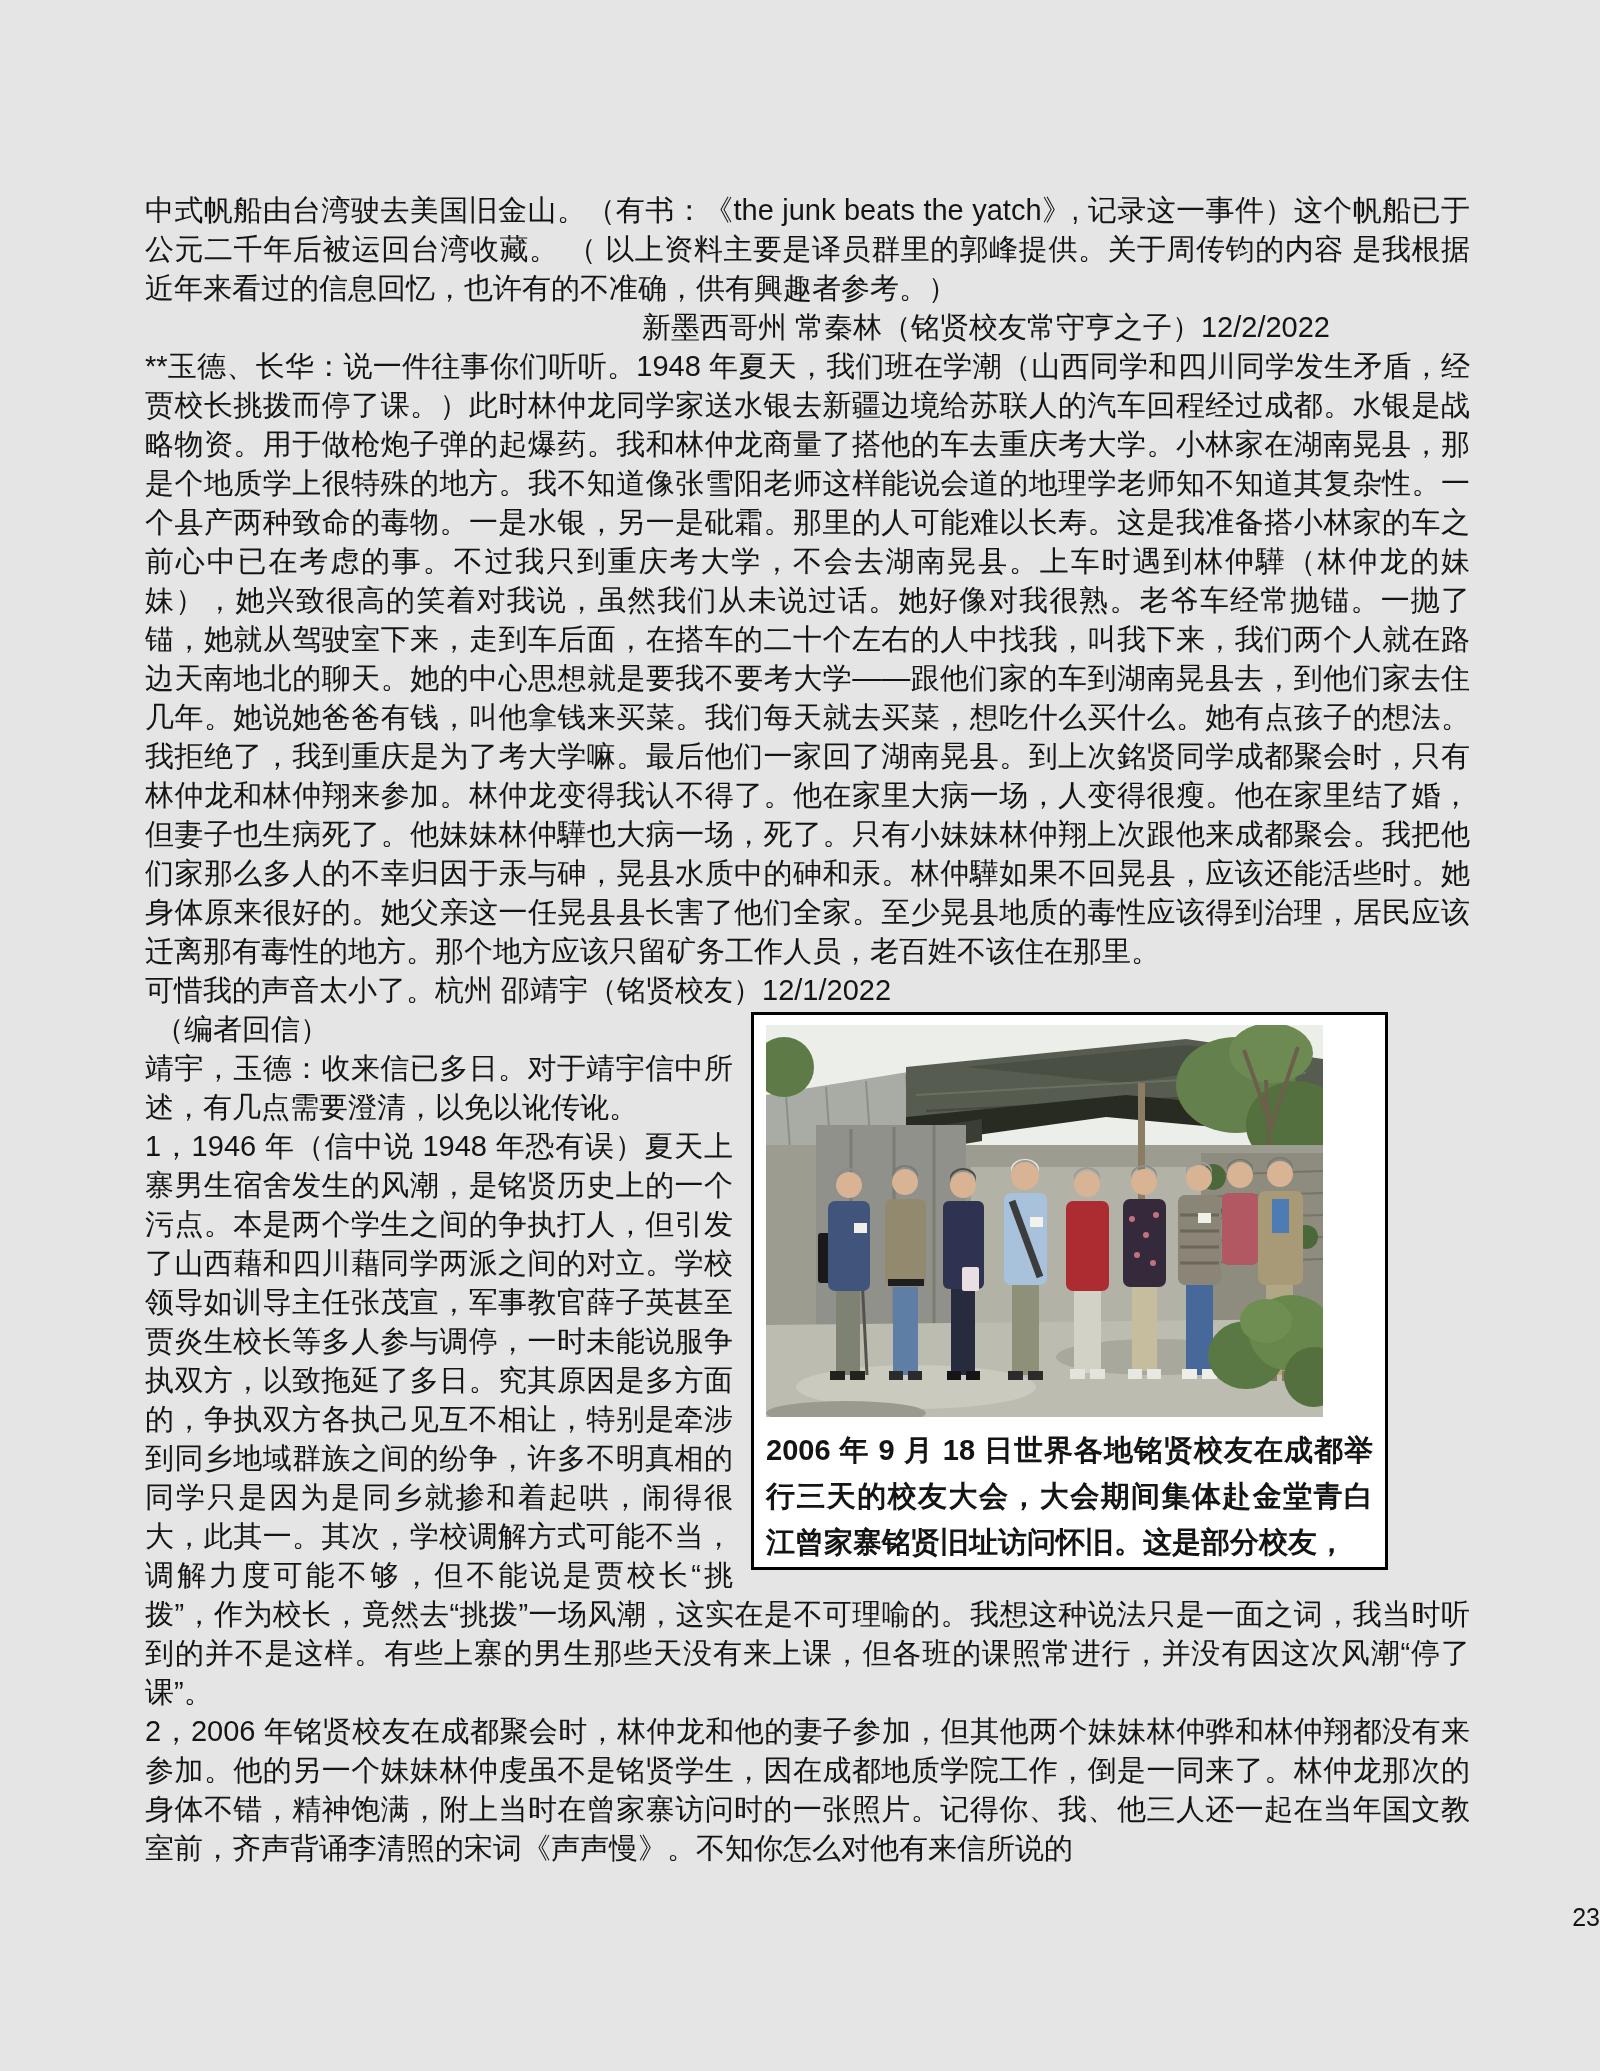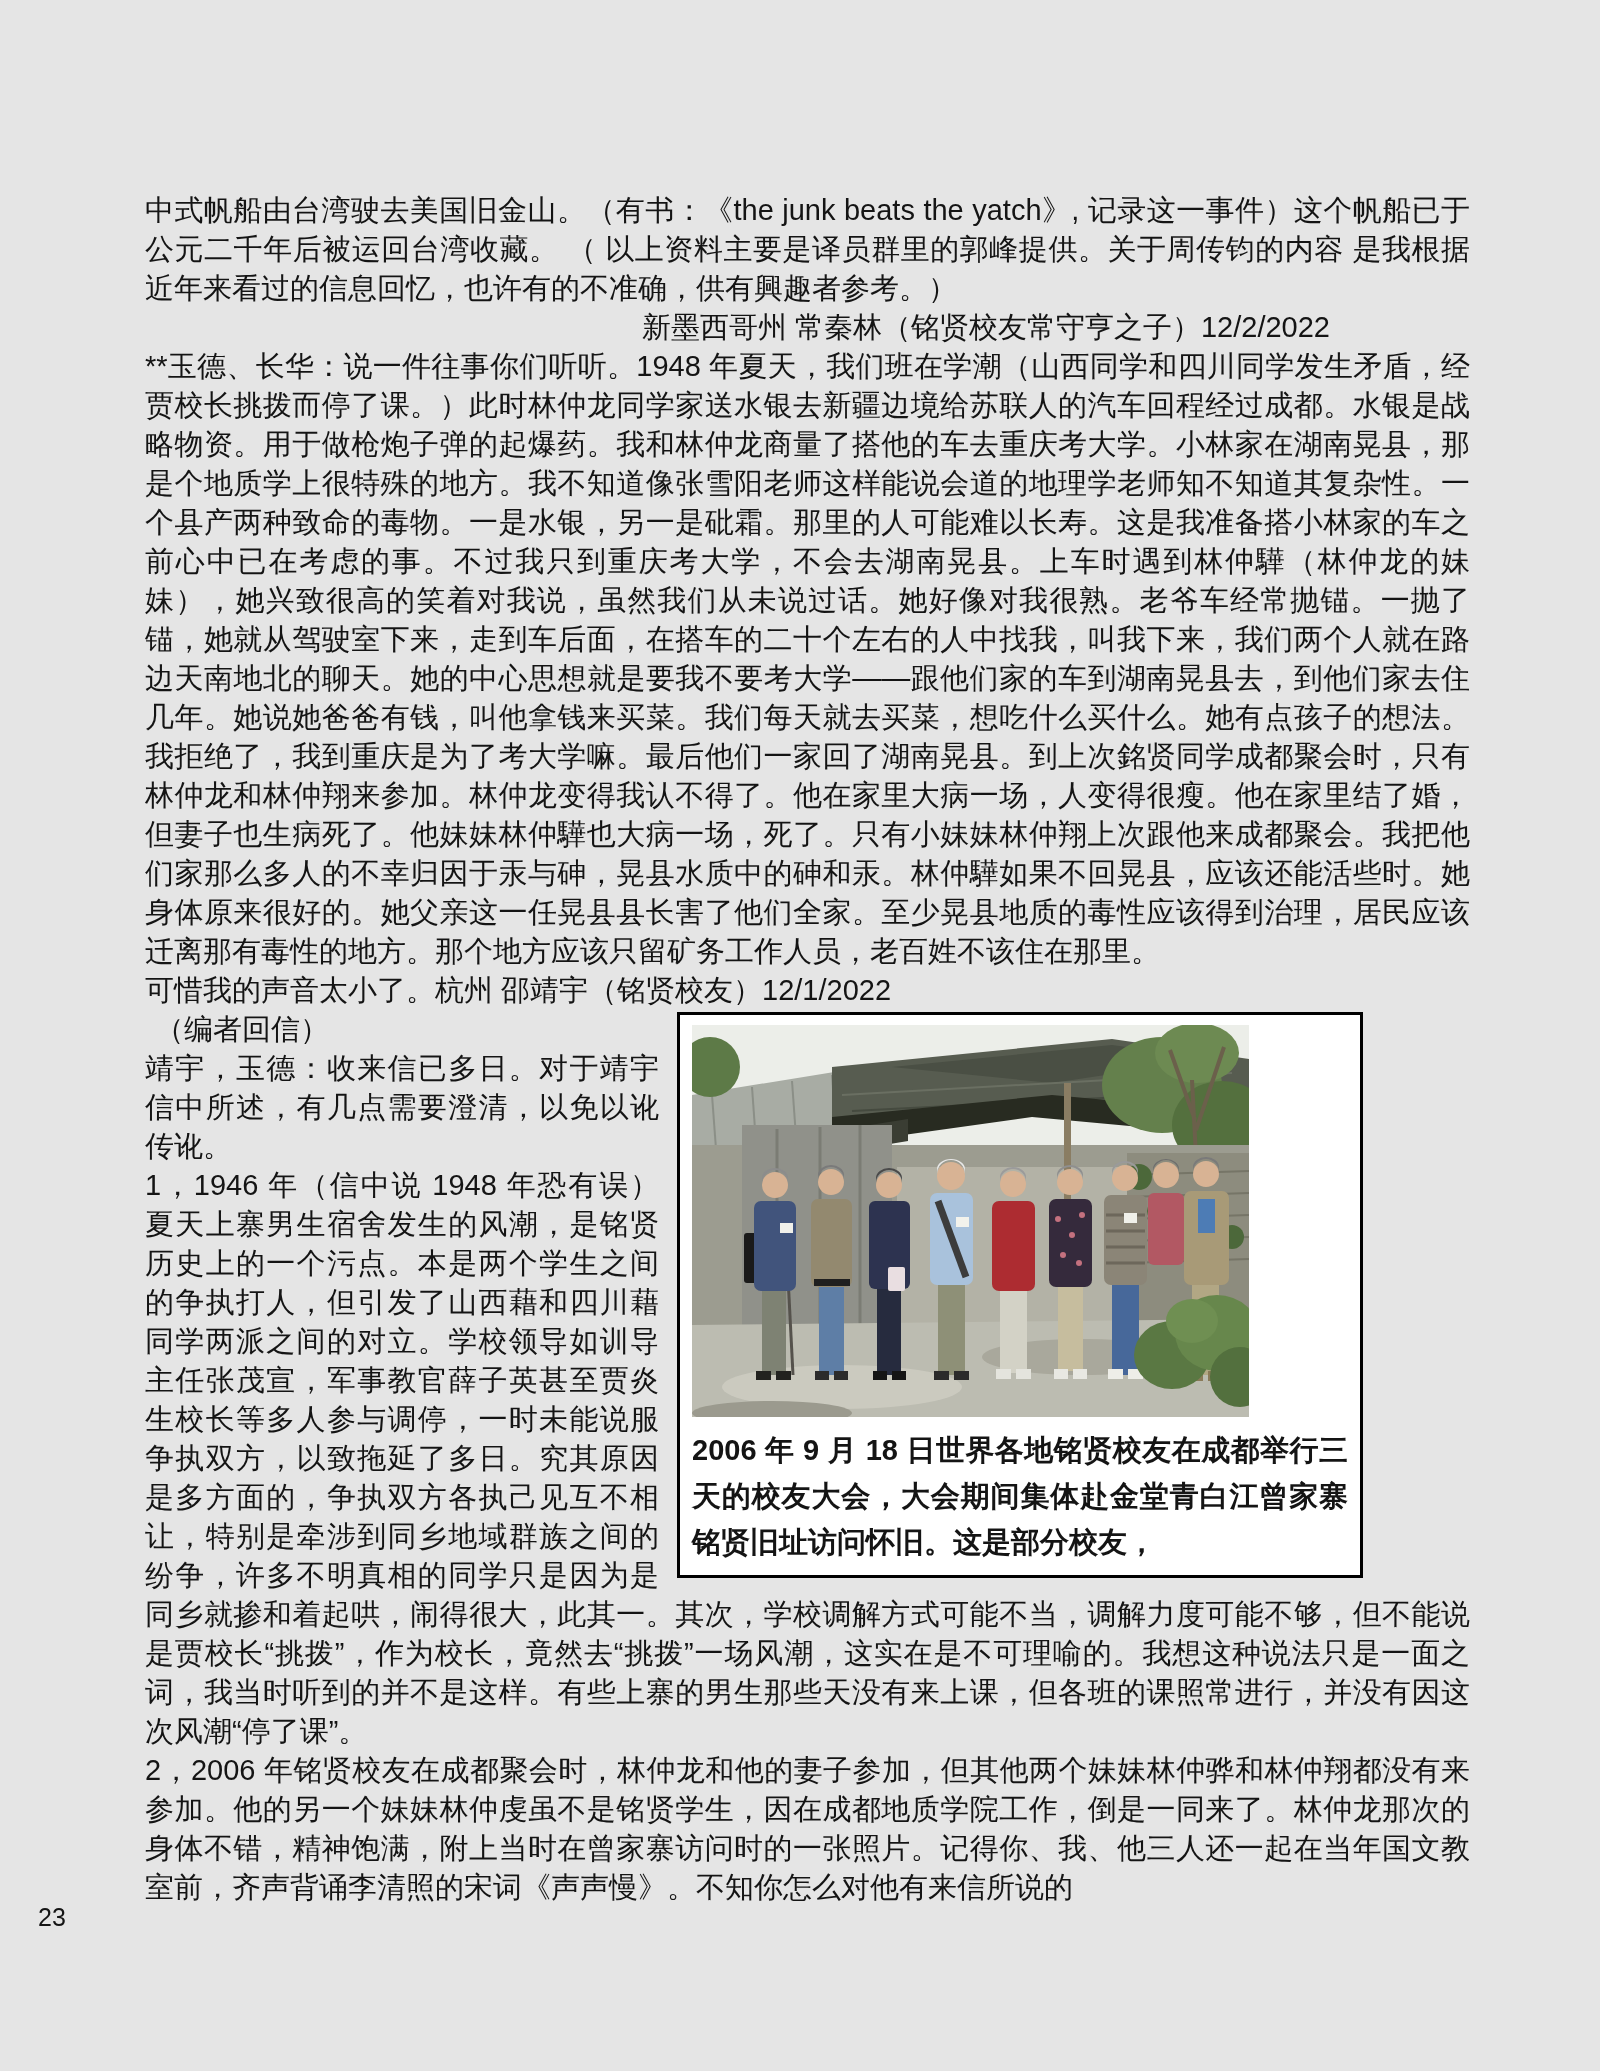--- a/index.html
+++ b/index.html
@@ -17,34 +17,34 @@
     font-size:29px;
     line-height:39px;
   }
   .para { text-align:justify; text-justify:inter-ideograph; }
   .sig { text-align:right; padding-right:140px; }
   .line-split { display:flex; }
   .line-split .right { padding-right:140px; }
   .reply-header { padding-left:10px; }
   .photo-box {
     float:right;
-    width:686px;
-    margin:2px 107px 8px 18px;
+    width:637px;
+    margin:2px 82px 8px 18px;
     border:3px solid #000;
-    padding:10px 12px 10px;
+    padding:10px 12px 2px;
     background:#fff;
   }
   .photo { width:100%; height:392px; overflow:hidden; }
   .photo svg { display:block; }
   figcaption { margin-top:10px; font-weight:bold; font-size:29px; line-height:46px; }
   .cap-just { text-align:justify; text-justify:inter-ideograph; }
   .cap-center { text-align:center; }
   .page-number {
     position:absolute; top:1903px; left:0; width:100%;
-    text-align:left; font-size:25px; color:#141414;padding-left:38px;
+    text-align:right; font-size:25px; color:#141414;padding-left:38px;
   }
 </style>
 </head>
 <body>
 
 <div class="page">
   <div class="content">
 
     <p class="para">中式帆船由台湾驶去美国旧金山。（有书：《the junk beats the yatch》, 记录这一事件）这个帆船已于公元二千年后被运回台湾收藏。 （ 以上资料主要是译员群里的郭峰提供。关于周传钧的内容 是我根据近年来看过的信息回忆，也许有的不准确，供有興趣者参考。）</p>
 

